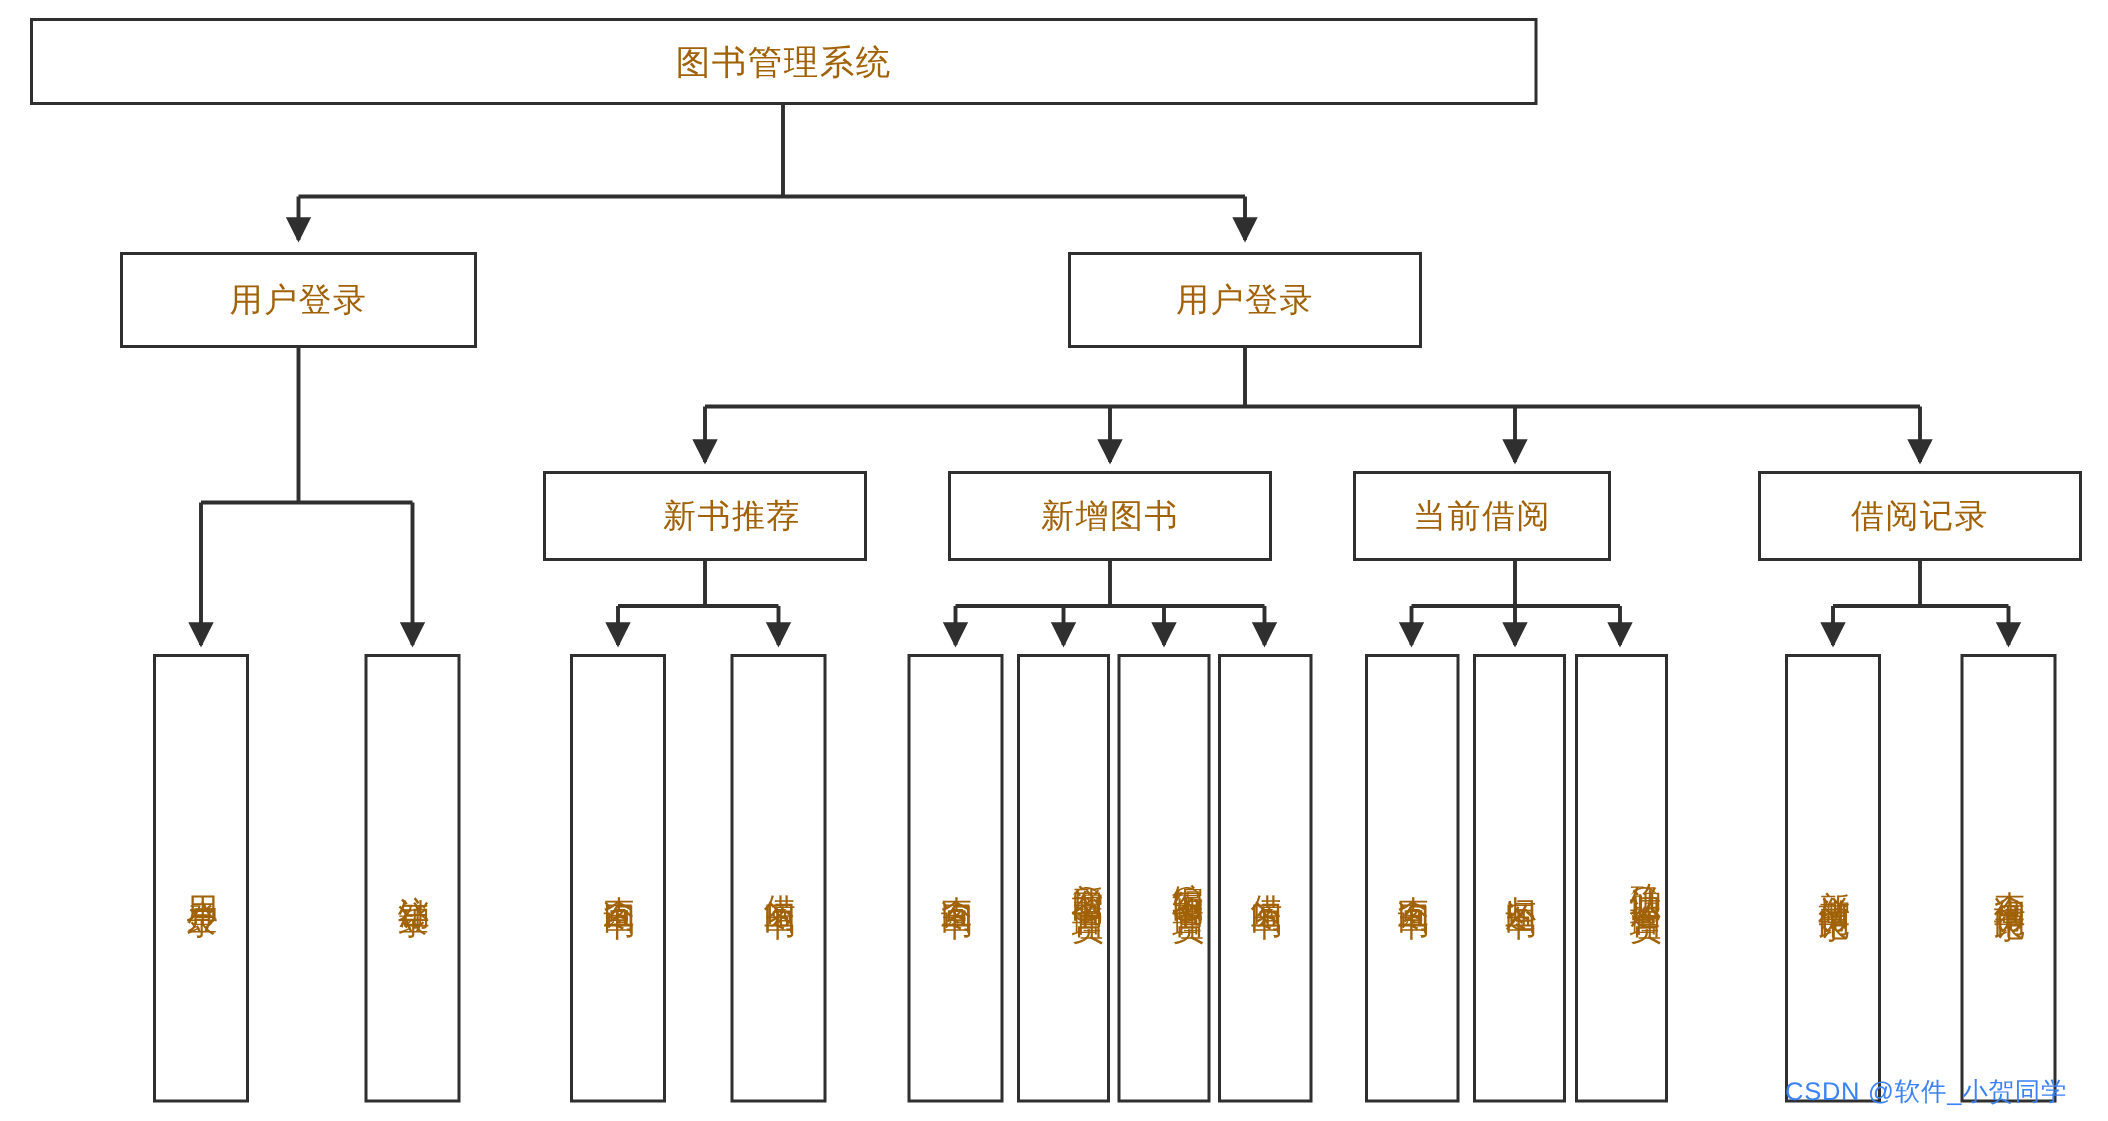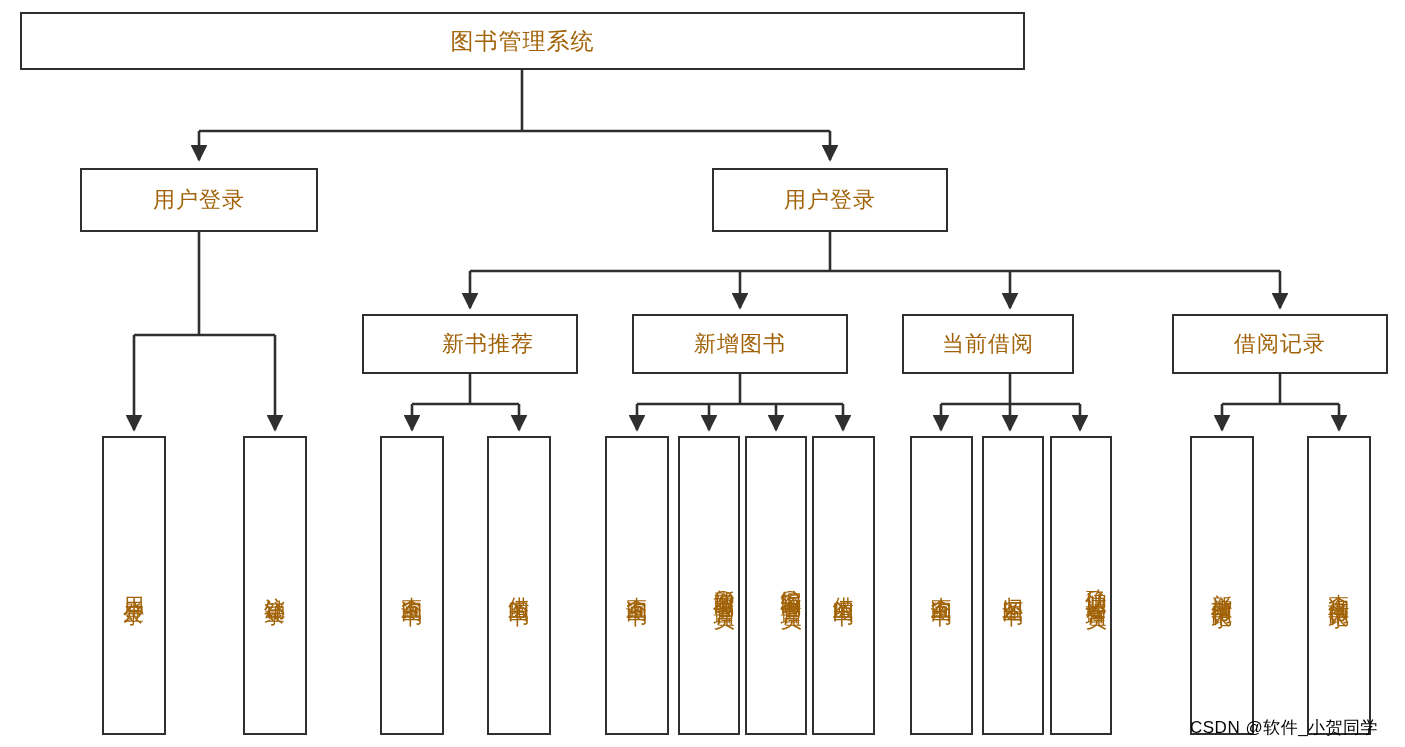--- a/index.html
+++ b/index.html
@@ -38,21 +38,21 @@
     padding-bottom:4px;
     align-items:flex-start;
     justify-content:center;
     white-space:normal;
   }
   .node.v.mid{align-items:center;}
   .watermark{
     position:absolute;
     left:1190px;top:716px;
     font-size:17px;
-    color:#000000;
+    color:#3b82f6;
     white-space:nowrap;
     letter-spacing:0.5px;
     font-family:"Liberation Sans","DejaVu Sans",sans-serif;
   }
 </style>
 </head>
 <body>
 
 <div id="stage">
 

